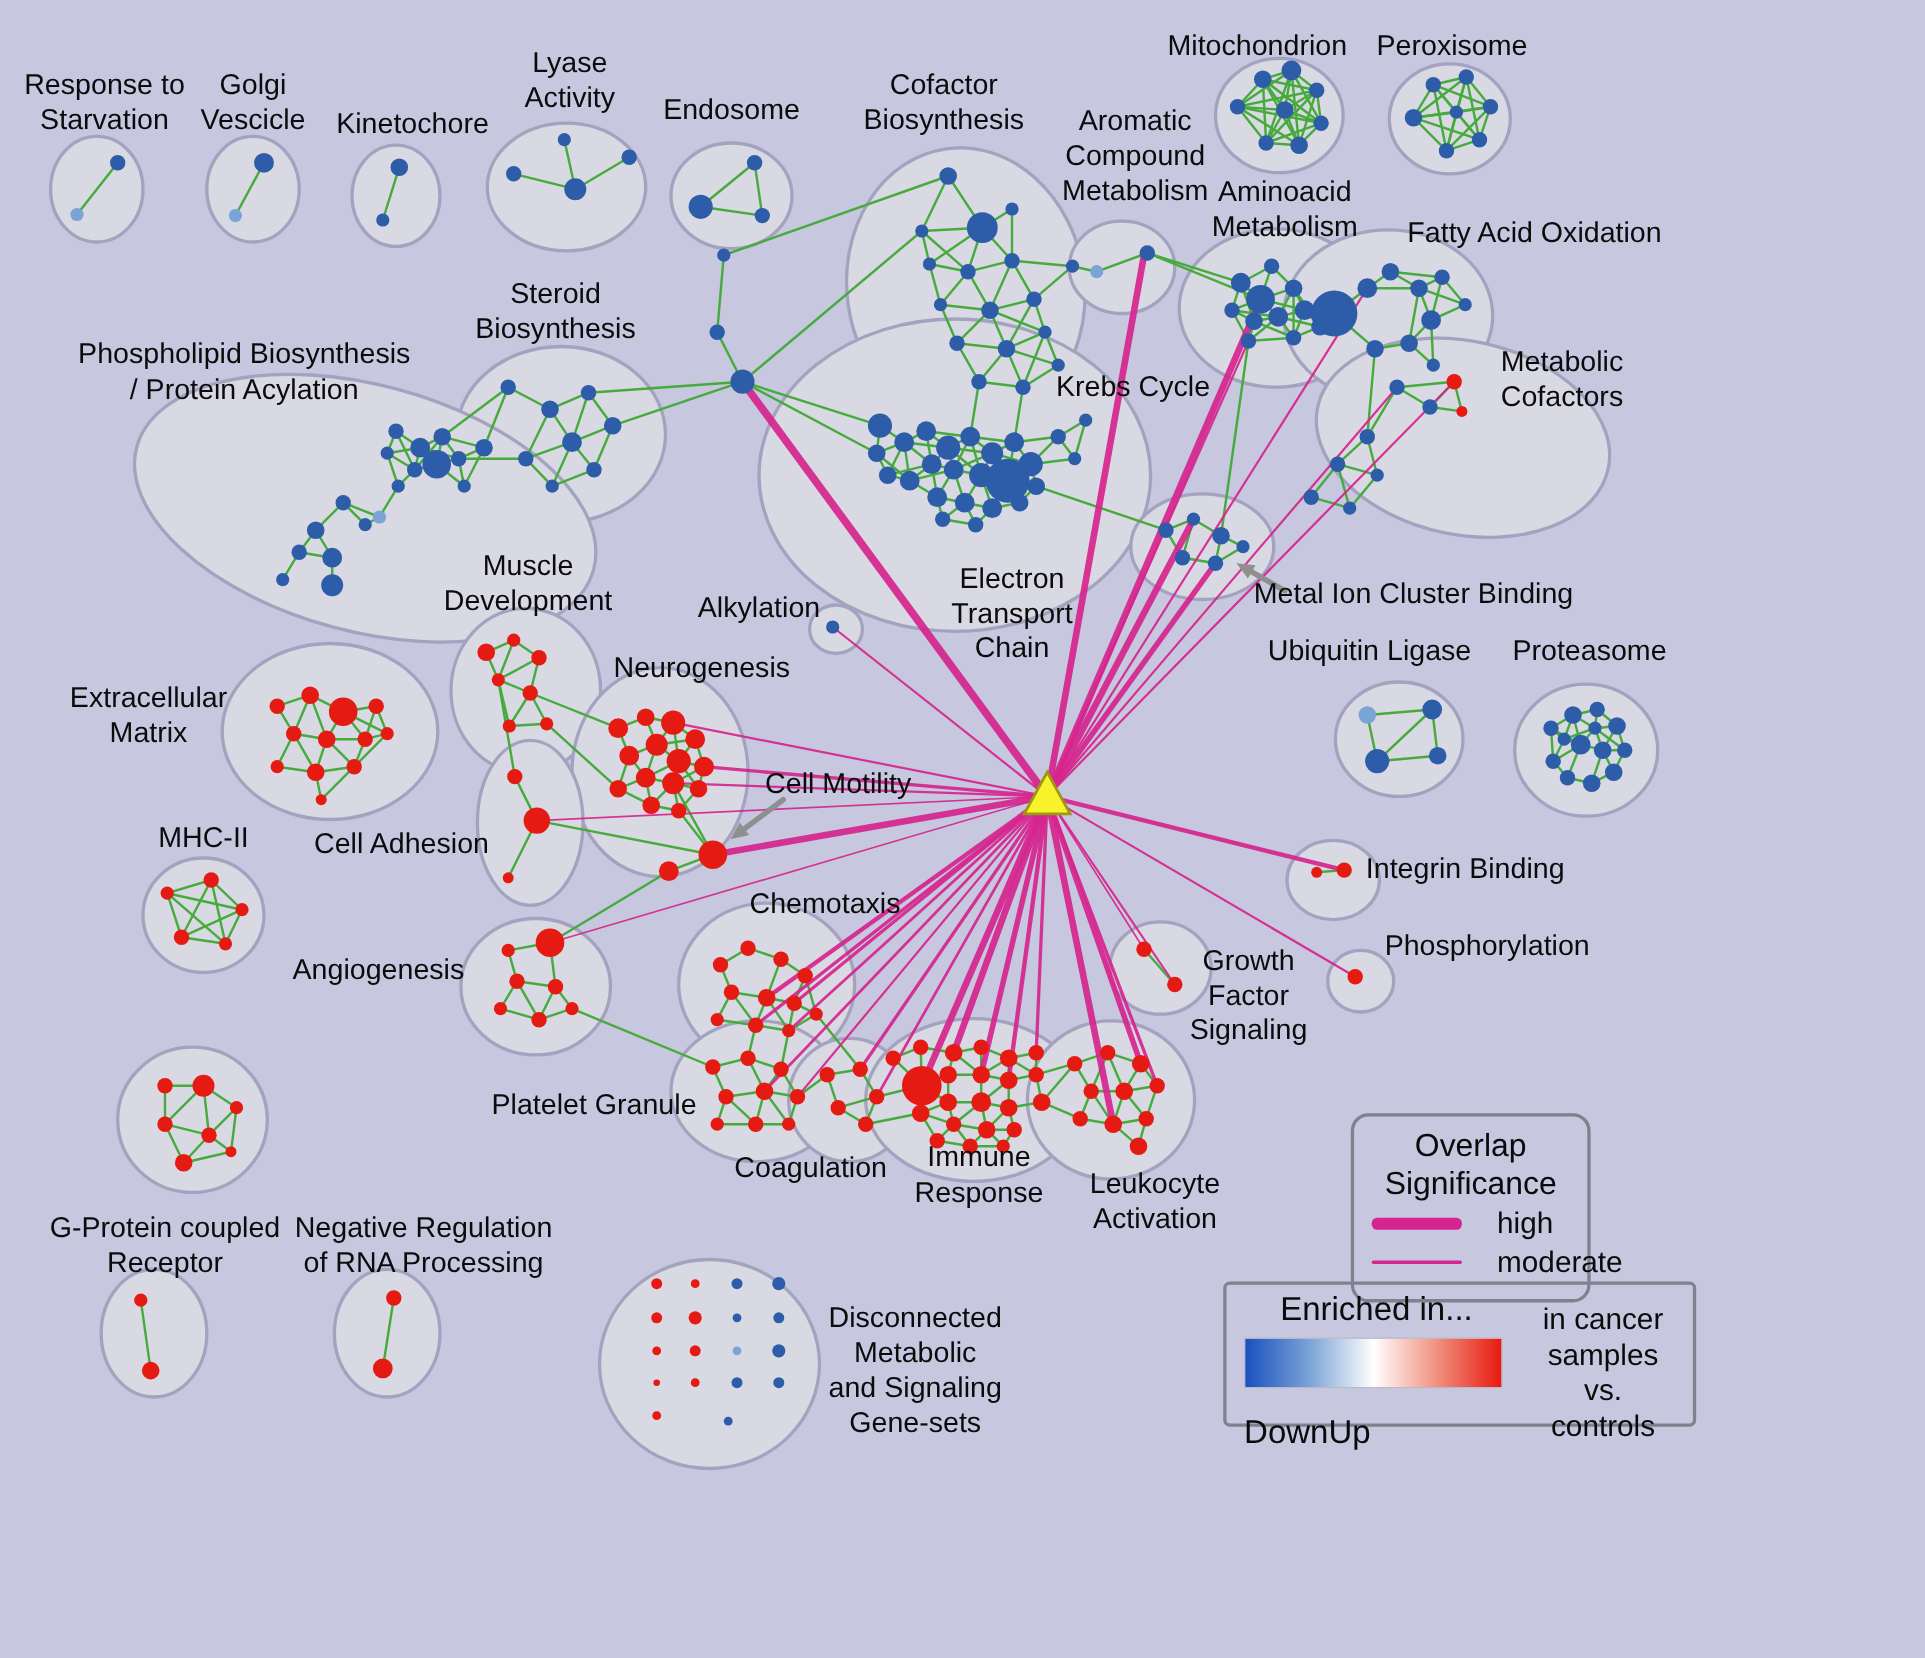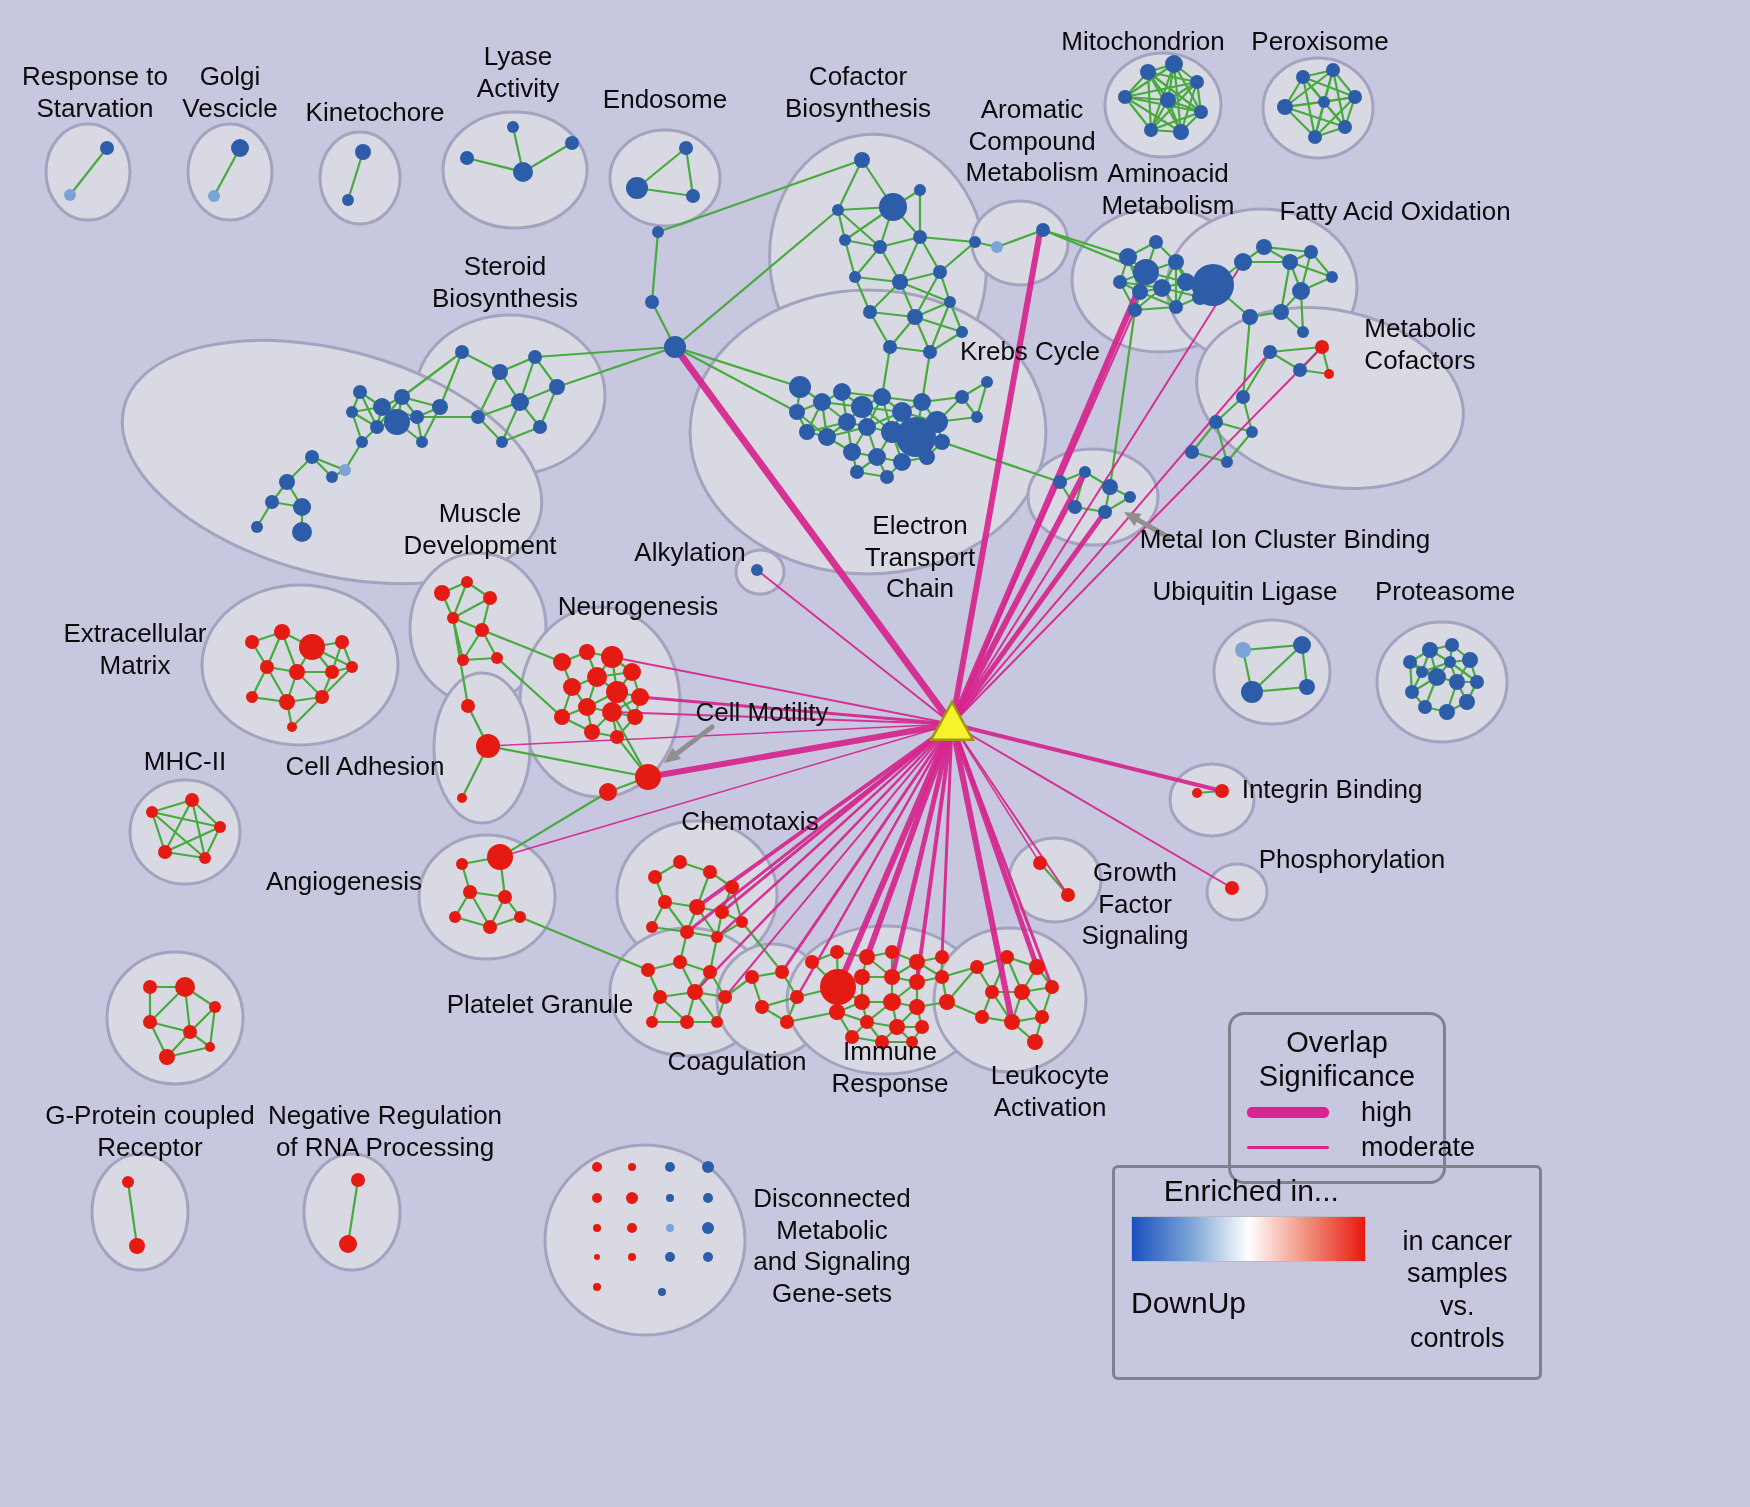--- a/index.html
+++ b/index.html
@@ -8,21 +8,21 @@
   #net { position:absolute; left:0; top:0; }
   #labels { position:absolute; left:0; top:0; width:100%; height:100%; pointer-events:none; }
   .label { position:absolute; transform:translate(-50%,-50%); white-space:pre-line; text-align:center;
            font-size:26px; line-height:1.22; color:#0b0b0b; }
   .legend { position:absolute; border:3px solid #80808f; background:transparent; }
   #legend-overlap { left:1228px; top:1012px; width:218px; height:172px; border-radius:16px; padding:10px 16px; }
   .legend-title { font-size:29px; text-align:center; white-space:pre-line; line-height:1.18; color:#0b0b0b; }
   .sig-row { display:flex; align-items:center; gap:32px; margin-top:4px; }
   .sig-line { width:82px; border-radius:5px; background:#d6258e; flex:0 0 auto; }
   .sig-label { font-size:27px; color:#0b0b0b; }
-  #legend-enriched { left:1112px; top:1165px; width:430px; height:215px; border-radius:6px; padding:6px 16px;
+  #legend-enriched { left:1112px; top:1165px; width:430px; height:132px; border-radius:6px; padding:6px 16px;
                      display:flex; flex-direction:row; gap:20px; align-items:flex-start; }
   #gradient-col { display:flex; flex-direction:column; width:250px; }
   #enriched-title { font-size:30px; text-align:center; color:#0b0b0b; margin-bottom:8px; }
   #gradient-bar { width:235px; height:46px; border:1px solid #b9b9c6; }
   #gradient-ends { display:flex; font-size:30px; color:#0b0b0b; margin-top:24px; }
   #enriched-note { font-size:27px; color:#0b0b0b; white-space:pre-line; text-align:center; align-self:center; margin-top:34px; line-height:1.2; }
 </style>
 </head>
 <body>
 
@@ -982,20 +982,22 @@
 Metabolism</div>
       <div class="label" style="left: 1143px; top: 42px;">Mitochondrion</div>
       <div class="label" style="left: 1320px; top: 42px;">Peroxisome</div>
       <div class="label" style="left: 1168px; top: 190px;">Aminoacid
 Metabolism</div>
       <div class="label" style="left: 1395px; top: 212px;">Fatty Acid Oxidation</div>
       <div class="label" style="left: 1420px; top: 345px;">Metabolic
 Cofactors</div>
       <div class="label" style="left: 505px; top: 283px;">Steroid
 Biosynthesis</div>
+      <div class="label" style="left: 222px; top: 338px;">Phospholipid Biosynthesis
+/ Protein Acylation</div>
       <div class="label" style="left: 920px; top: 558px;">Electron
 Transport
 Chain</div>
       <div class="label" style="left: 1030px; top: 352px;">Krebs Cycle</div>
       <div class="label" style="left: 1285px; top: 540px;">Metal Ion Cluster Binding</div>
       <div class="label" style="left: 1245px; top: 592px;">Ubiquitin Ligase</div>
       <div class="label" style="left: 1445px; top: 592px;">Proteasome</div>
       <div class="label" style="left: 480px; top: 530px;">Muscle
 Development</div>
       <div class="label" style="left: 690px; top: 553px;">Alkylation</div>

